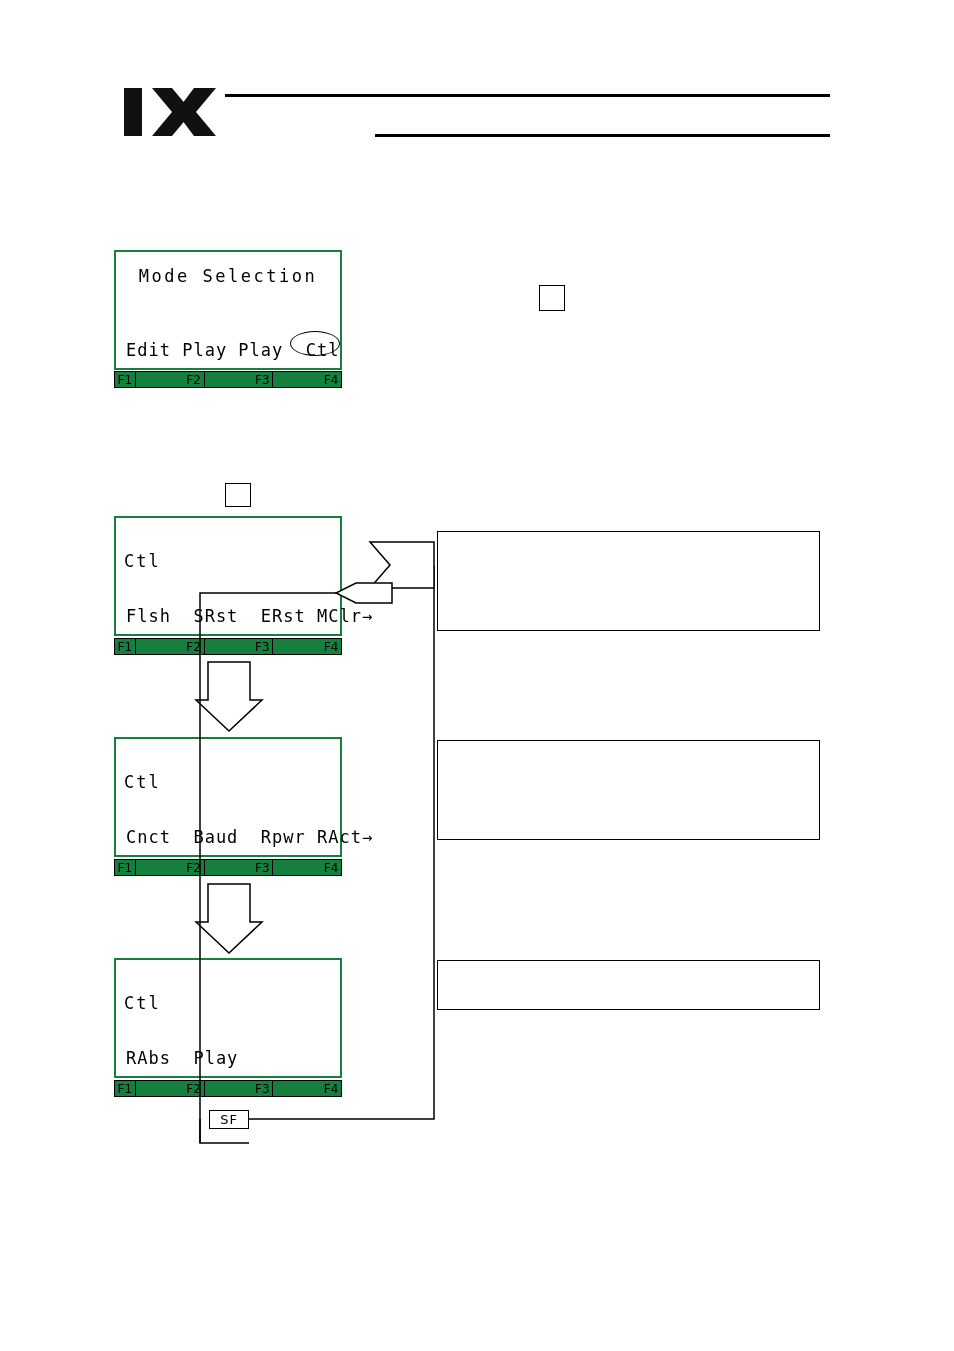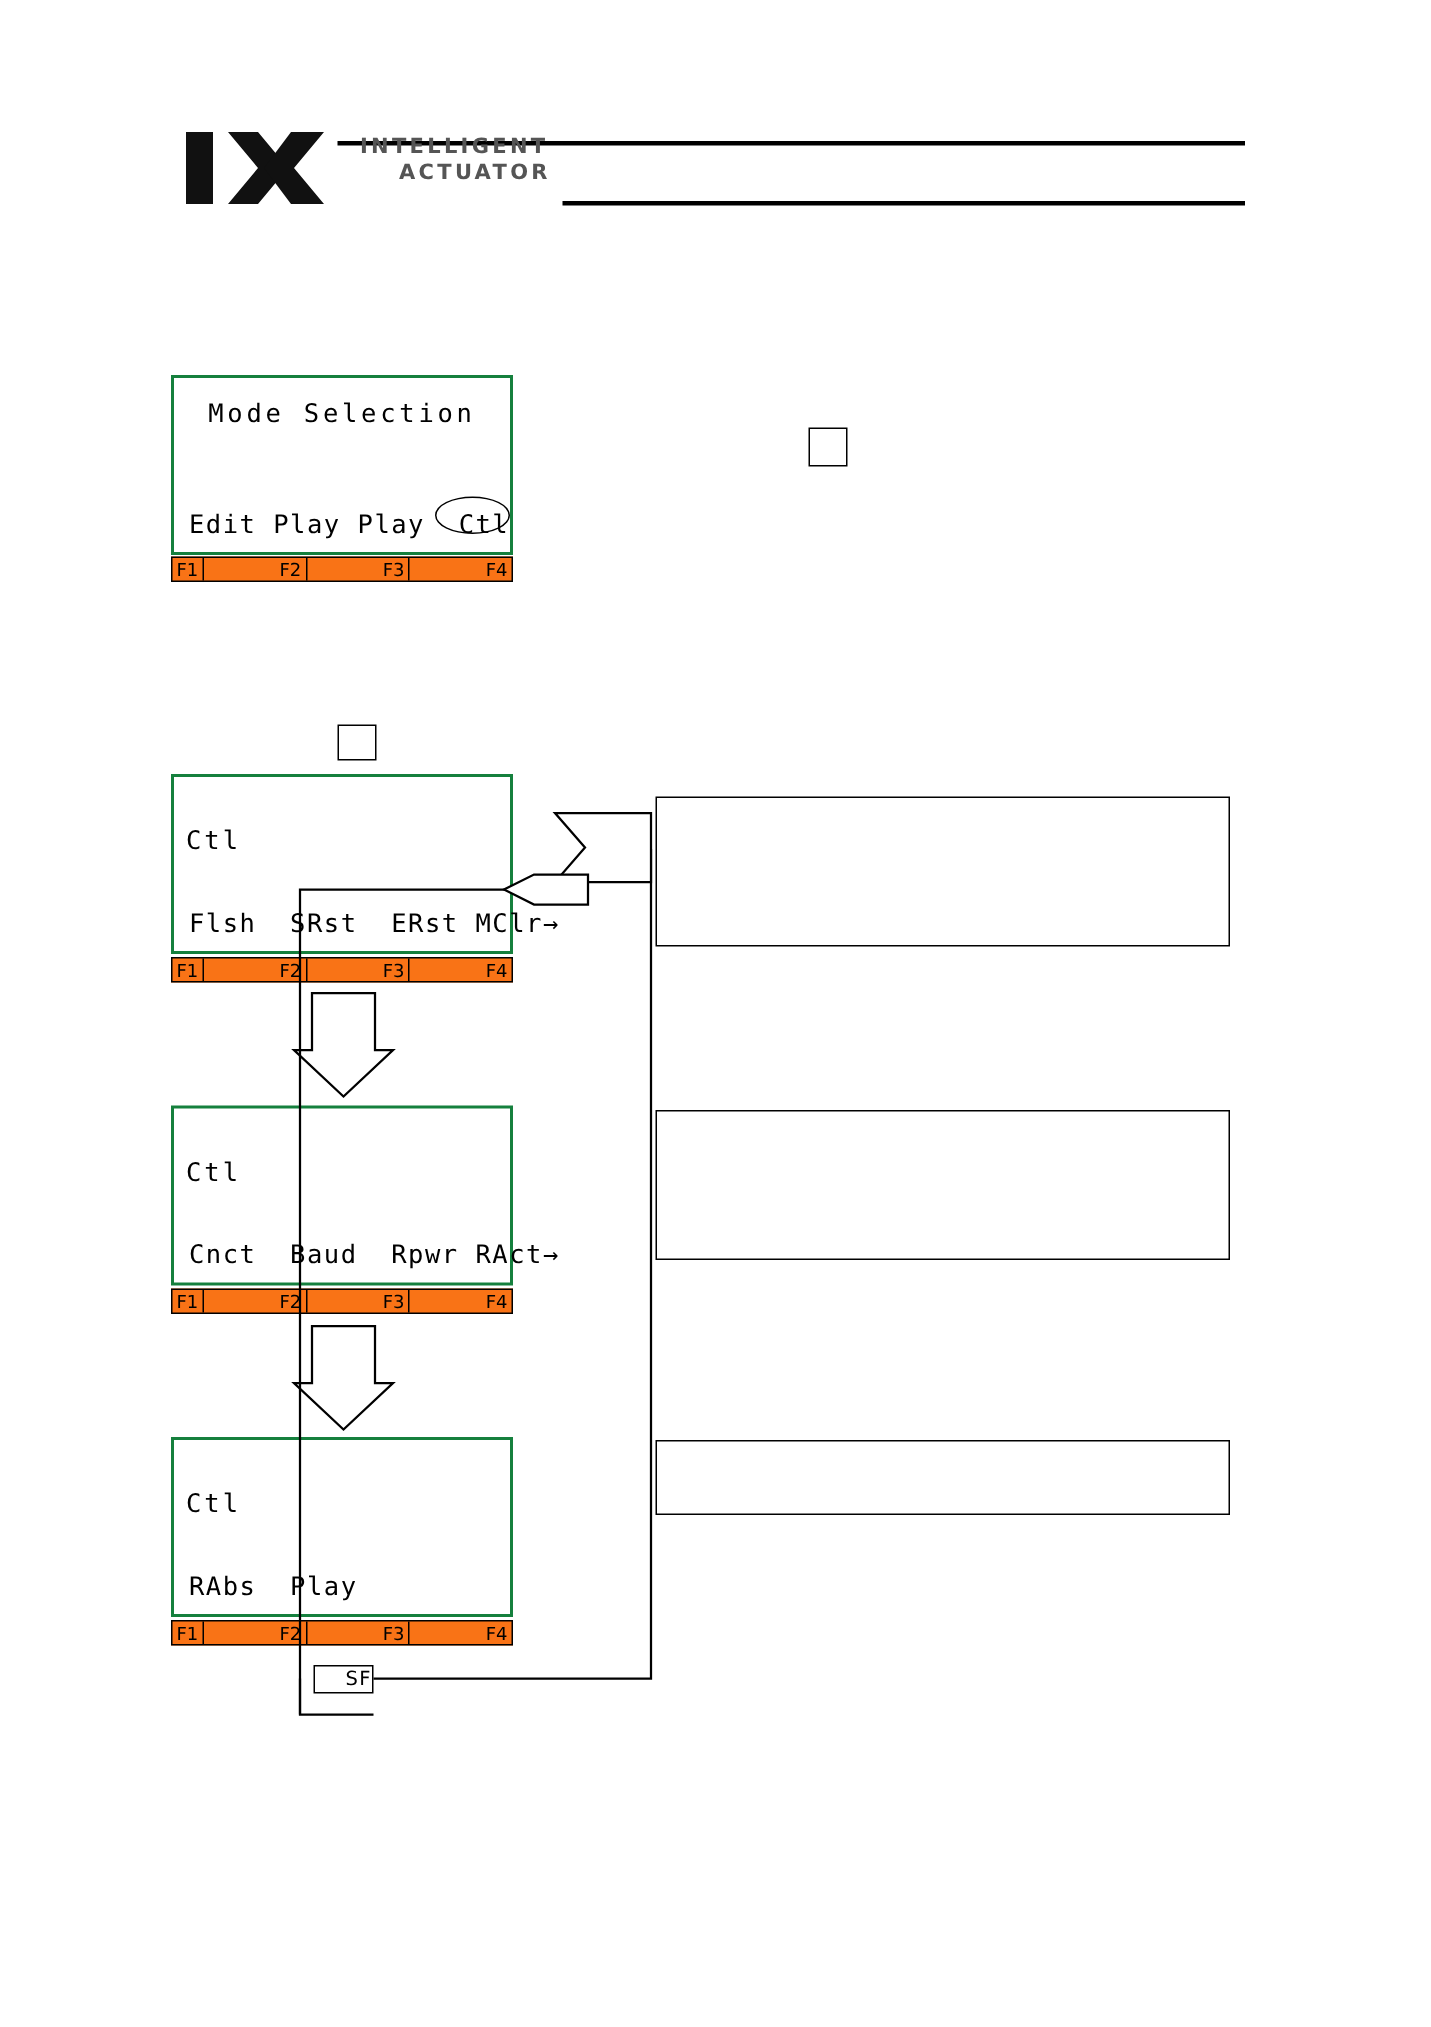--- a/index.html
+++ b/index.html
@@ -97,21 +97,21 @@
     white-space: pre;
   }
   .lcd .fnrow.pad { padding-left: 10px; }
 
   
   .fkeys {
     position: absolute;
     display: flex;
     border: 1.5px solid #000;
     box-sizing: border-box;
-    background: #f97316;
+    background: #15803d;
     gap: 48px;
   }
   .fkeys div {
     flex: 1 1 0;
     text-align: center;
     font-family: "DejaVu Sans", sans-serif;
     font-size: 12px;
     line-height: 16px;
     border-right: 1.5px solid #000;
     box-sizing: border-box;
@@ -127,21 +127,21 @@
   }
 
   
   .sfkey {
     position: absolute;
     border: 1.5px solid #000;
     box-sizing: border-box;
     background: #fff;
     font-family: "DejaVu Sans", sans-serif;
     font-size: 13px;
-    text-align: right;
+    text-align: center;
     line-height: 17px;
     letter-spacing: 1px;
   }
 
   
   .cbox {
     position: absolute;
     border: 1.5px solid #000;
     box-sizing: border-box;
     background: #fff;
@@ -169,24 +169,20 @@
 <div id="header">
   <div class="rule-top"></div>
   <div class="rule-bottom"></div>
 
   <svg class="logo-mark" viewBox="0 0 105 56">
     <path d="M4 4 L22 4 L22 52 L4 52 Z" fill="#111"></path>
     <path d="M32 4 L52 4 L72 28 L52 52 L32 52 L52 28 Z" fill="#111"></path>
     <path d="M74 4 L96 4 L76 28 L96 52 L74 52 L56 28 Z" fill="#111"></path>
   </svg>
 
-  <div class="logo-text">
-    <span class="l1">INTELLIGENT</span>
-    <span class="l2">ACTUATOR</span>
-  </div>
 </div>
 
 <div class="lcd" style="left:114px; top:250px; width:228px; height:120px;">
   <div class="title-center">Mode Selection</div>
   <div class="fnrow pad">Edit Play Play  Ctl</div>
 </div>
 <div class="oval" style="left:290px; top:331px; width:50px; height:25px;"></div>
 
 <div class="fkeys" style="left:114px; top:371px; width:228px; height:17px;">
   <div>F1</div>

